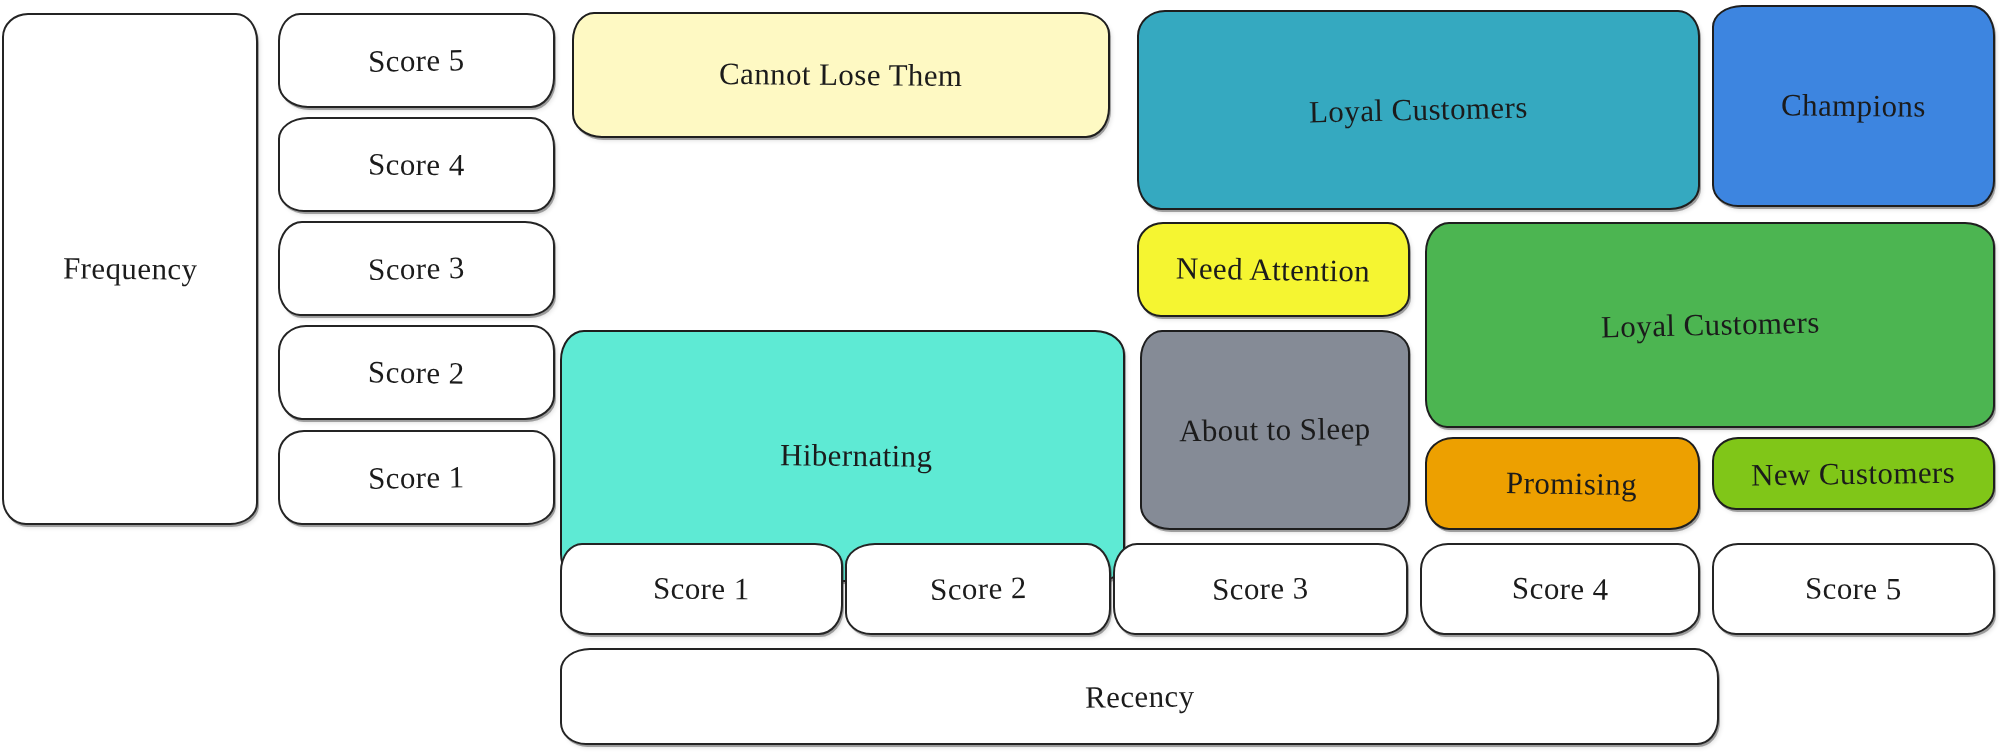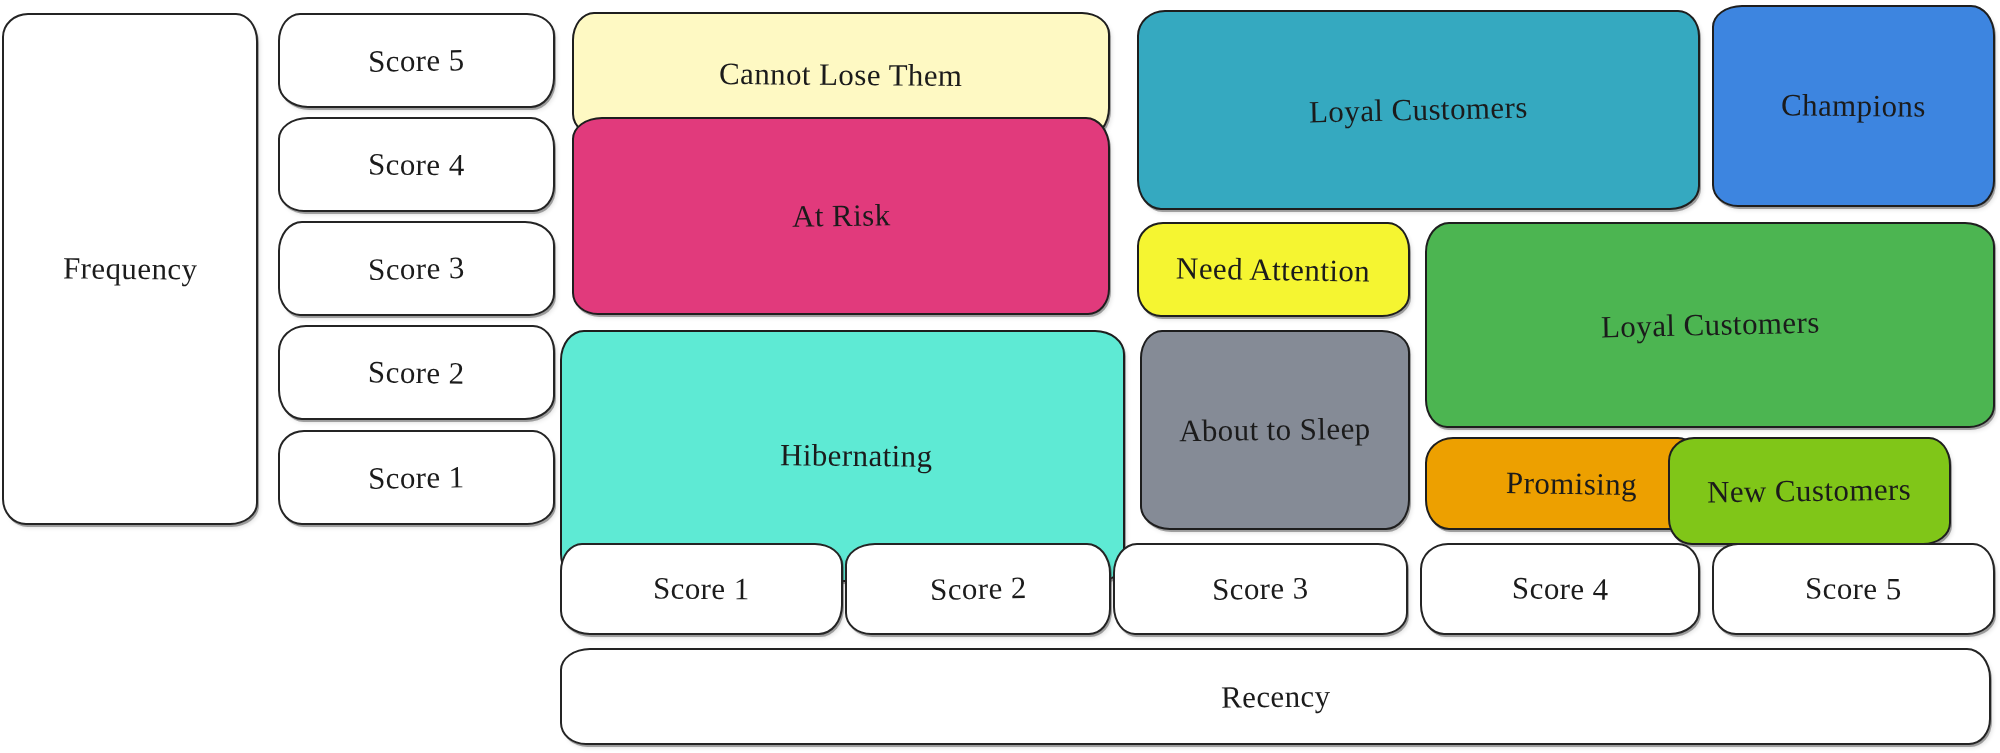--- a/index.html
+++ b/index.html
@@ -91,23 +91,20 @@
     <span>Score 2</span>
   </div>
   <div class="node plain w1 tilt-a" style="left:278px; top:430px; width:277px; height:95px;">
     <span>Score 1</span>
   </div>
 
   <div class="node fill w2 tilt-b" style="left:572px; top:12px; width:538px; height:126px; background:#fef9c3;">
     <span>Cannot Lose Them</span>
   </div>
 
-  <div class="node fill w3 tilt-a" style="left:572px; top:117px; width:538px; height:198px; background:#e13a7c;">
-    <span>At Risk</span>
-  </div>
 
   <div class="node fill w4 tilt-b" style="left:560px; top:330px; width:565px; height:252px; background:#5eead4;padding-left:38px;">
     <span>Hibernating</span>
   </div>
 
   <div class="node fill w5 tilt-c" style="left:1137px; top:10px; width:563px; height:200px; background:#35a9c0;">
     <span>Loyal Customers</span>
   </div>
 
   <div class="node fill w1 tilt-d" style="left:1137px; top:222px; width:273px; height:95px; background:#f5f531;">
@@ -123,37 +120,37 @@
   </div>
 
   <div class="node fill w4 tilt-c" style="left:1425px; top:222px; width:570px; height:206px; background:#4cb551;">
     <span>Loyal Customers</span>
   </div>
 
   <div class="node fill w5 tilt-d" style="left:1425px; top:437px; width:275px; height:93px; background:#eda000;padding-left:29px;">
     <span>Promising</span>
   </div>
 
-  <div class="node fill w1 tilt-a" style="left:1668px; top:437px; width:283px; height:108px; background:#80c618;">
+  <div class="node fill w1 tilt-a" style="left:1712px; top:437px; width:283px; height:73px; background:#80c618;">
     <span>New Customers</span>
   </div>
 
   <div class="node plain w2 tilt-b" style="left:560px; top:543px; width:283px; height:92px;">
     <span>Score 1</span>
   </div>
   <div class="node plain w3 tilt-c" style="left:845px; top:543px; width:266px; height:92px;">
     <span>Score 2</span>
   </div>
   <div class="node plain w4 tilt-a" style="left:1113px; top:543px; width:295px; height:92px;">
     <span>Score 3</span>
   </div>
   <div class="node plain w5 tilt-d" style="left:1420px; top:543px; width:280px; height:92px;">
     <span>Score 4</span>
   </div>
   <div class="node plain w1 tilt-b" style="left:1712px; top:543px; width:283px; height:92px;">
     <span>Score 5</span>
   </div>
 
-  <div class="node plain w3 tilt-a" style="left:560px; top:648px; width:1431px; height:97px;">
+  <div class="node plain w3 tilt-a" style="left:560px; top:648px; width:1159px; height:97px;">
     <span>Recency</span>
   </div>
 
 </div>
 
 </body></html>

